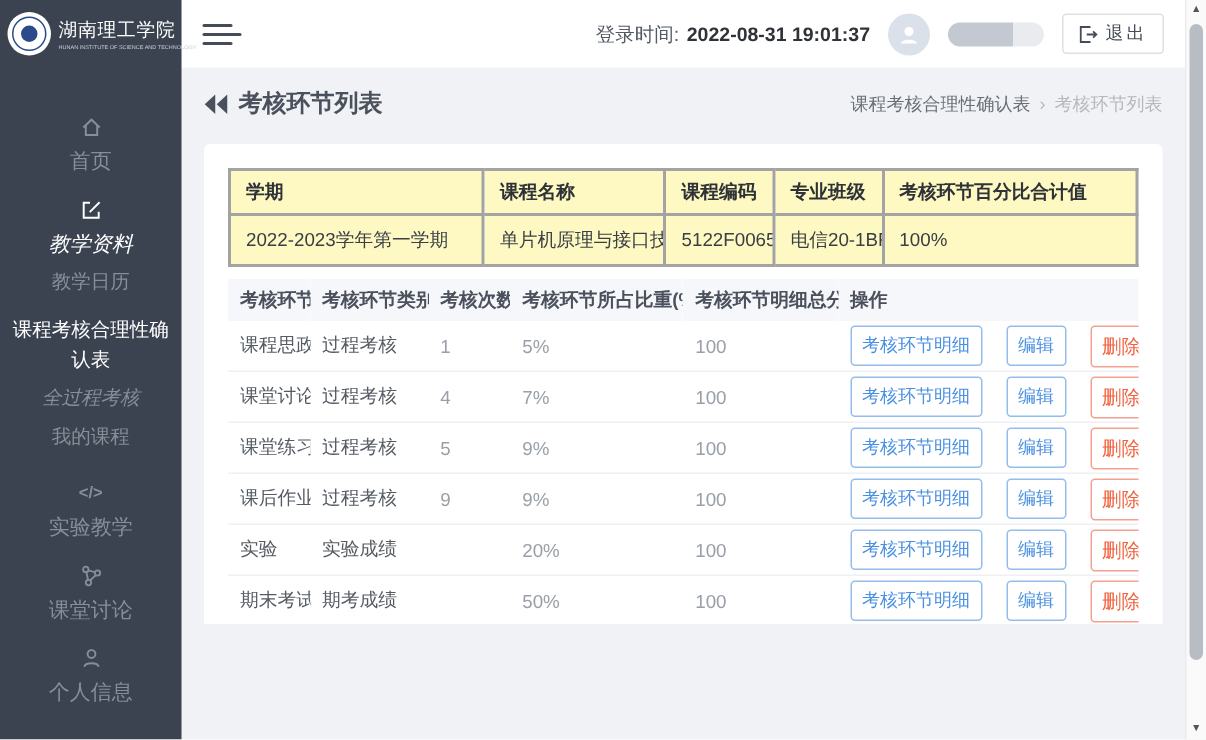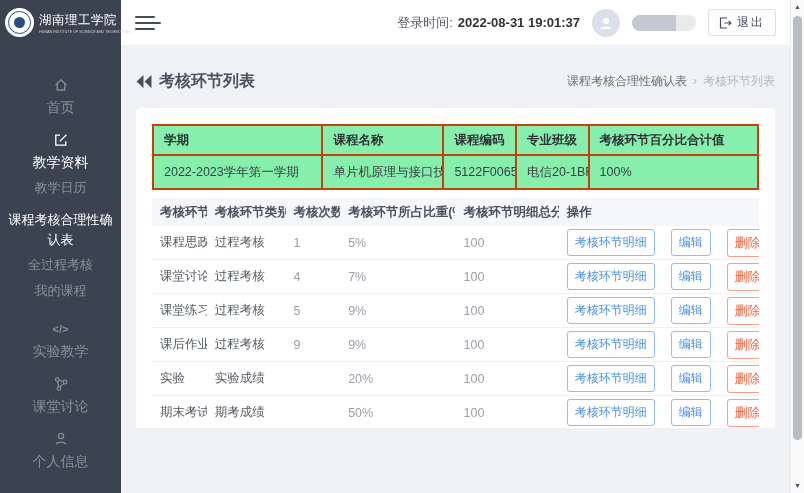--- a/index.html
+++ b/index.html
@@ -17,50 +17,50 @@
   .logo-en{color:#c9ced6;font-size:4px;white-space:nowrap;transform-origin:left;transform:scale(.92);}
   .nav{padding-top:32px;text-align:center;}
   .nav-group{cursor:pointer;}
   .nav-icon{display:block;height:16px;margin-bottom:4px;}
   .nav-icon svg{vertical-align:top;}
   .nav-label{font-size:14px;line-height:20px;display:block;}
   .nav-sub{font-size:13px;line-height:20px;cursor:pointer;padding:0 6px;}
   .c-dim{color:#868e98;}
   .c-on{color:#ffffff;}
   .code-glyph{font-size:11px;font-weight:bold;line-height:16px;}
-  .mb15{margin-bottom:15px;} .mb6{margin-bottom:6px;} .mb12{margin-bottom:12px;}
+  .mb15{margin-bottom:15px;} .mb6{margin-bottom:6px;font-style:italic;} .mb12{margin-bottom:12px;}
   .mb5{margin-bottom:5px;} .mb20{margin-bottom:20px;}
 
   
   .topbar{position:absolute;left:121px;top:0;width:669px;height:45px;background:#fff;
           display:flex;align-items:center;justify-content:space-between;padding:0 14px;box-sizing:border-box;z-index:1;}
   .hamburger{cursor:pointer;padding:4px 0;}
   .hamburger i{display:block;height:2px;background:#454c57;border-radius:1px;margin:4px 0;}
   .h1{width:20px;} .h2{width:26px;} .h3{width:20px;}
   .topbar-right{display:flex;align-items:center;gap:12px;}
   .login-time{font-size:13px;color:#545a63;white-space:nowrap;}
   .login-time .tval{color:#2f3338;font-weight:bold;margin-left:5px;}
   .avatar{width:28px;height:28px;border-radius:50%;background:#dbe1ea;display:flex;align-items:center;justify-content:center;flex:none;}
   .redacted{width:64px;height:16px;border-radius:8px;background:linear-gradient(90deg,#c3c8d1 0%,#c3c8d1 68%,#e9ebef 68%,#e9ebef 100%);}
   .logout-btn{display:flex;align-items:center;gap:5px;border:1px solid #dcdfe6;border-radius:3px;
               padding:4px 10px;font-size:12px;color:#454c57;background:#fff;cursor:pointer;letter-spacing:2px;}
 
   
-  .content{position:absolute;left:121px;top:60px;width:669px;height:368px;background:#f0f2f5;overflow:hidden;}
+  .content{position:absolute;left:121px;top:48px;width:669px;height:368px;background:#f0f2f5;overflow:hidden;}
   .page-header{height:43px;display:flex;align-items:center;justify-content:space-between;padding:0 15px;}
   .page-title{display:flex;align-items:center;gap:7px;font-size:16px;color:#4a515c;font-weight:600;}
   .breadcrumb{font-size:12px;}
   .bc-parent{color:#6a7078;cursor:pointer;}
   .bc-sep{color:#b5b8bd;margin:0 6px;}
   .bc-current{color:#b5b8bd;}
 
   .card{margin:5px 15px 0;background:#fff;border-radius:4px;padding:16px;height:328px;}
 
   .info-table{width:100%;border-collapse:collapse;table-layout:fixed;}
-  .info-table th,.info-table td{background:#86efac;border:2px solid #c2410c;font-size:12.5px;padding:0 10px;text-align:left;overflow:hidden;white-space:nowrap;}
+  .info-table th,.info-table td{background:#fef9c3;border:2px solid #a3a3a3;font-size:12.5px;padding:0 10px;text-align:left;overflow:hidden;white-space:nowrap;}
   .info-table th{height:28px;font-weight:bold;color:#2f3338;}
   .info-table td{height:32px;color:#3a3f45;}
 
   .toolbar{margin-top:8px;display:flex;justify-content:space-between;align-items:center;}
   .add-btn{background:#4a95e5;color:#fff;font-size:12.5px;padding:6px 10px;border-radius:3px;border:none;cursor:pointer;}
   .count{font-size:12.5px;color:#4a515c;}
 
   .main-table{width:100%;border-collapse:collapse;margin-top:8px;table-layout:fixed;}
   .main-table thead th{background:#f5f7fa;font-size:12.5px;color:#4a515c;font-weight:bold;text-align:left;padding:0 8px;height:28px;overflow:hidden;white-space:nowrap;}
   .main-table tbody td{font-size:12.5px;padding:0 8px;height:33px;border-bottom:1px solid #eef0f3;overflow:hidden;white-space:nowrap;}

